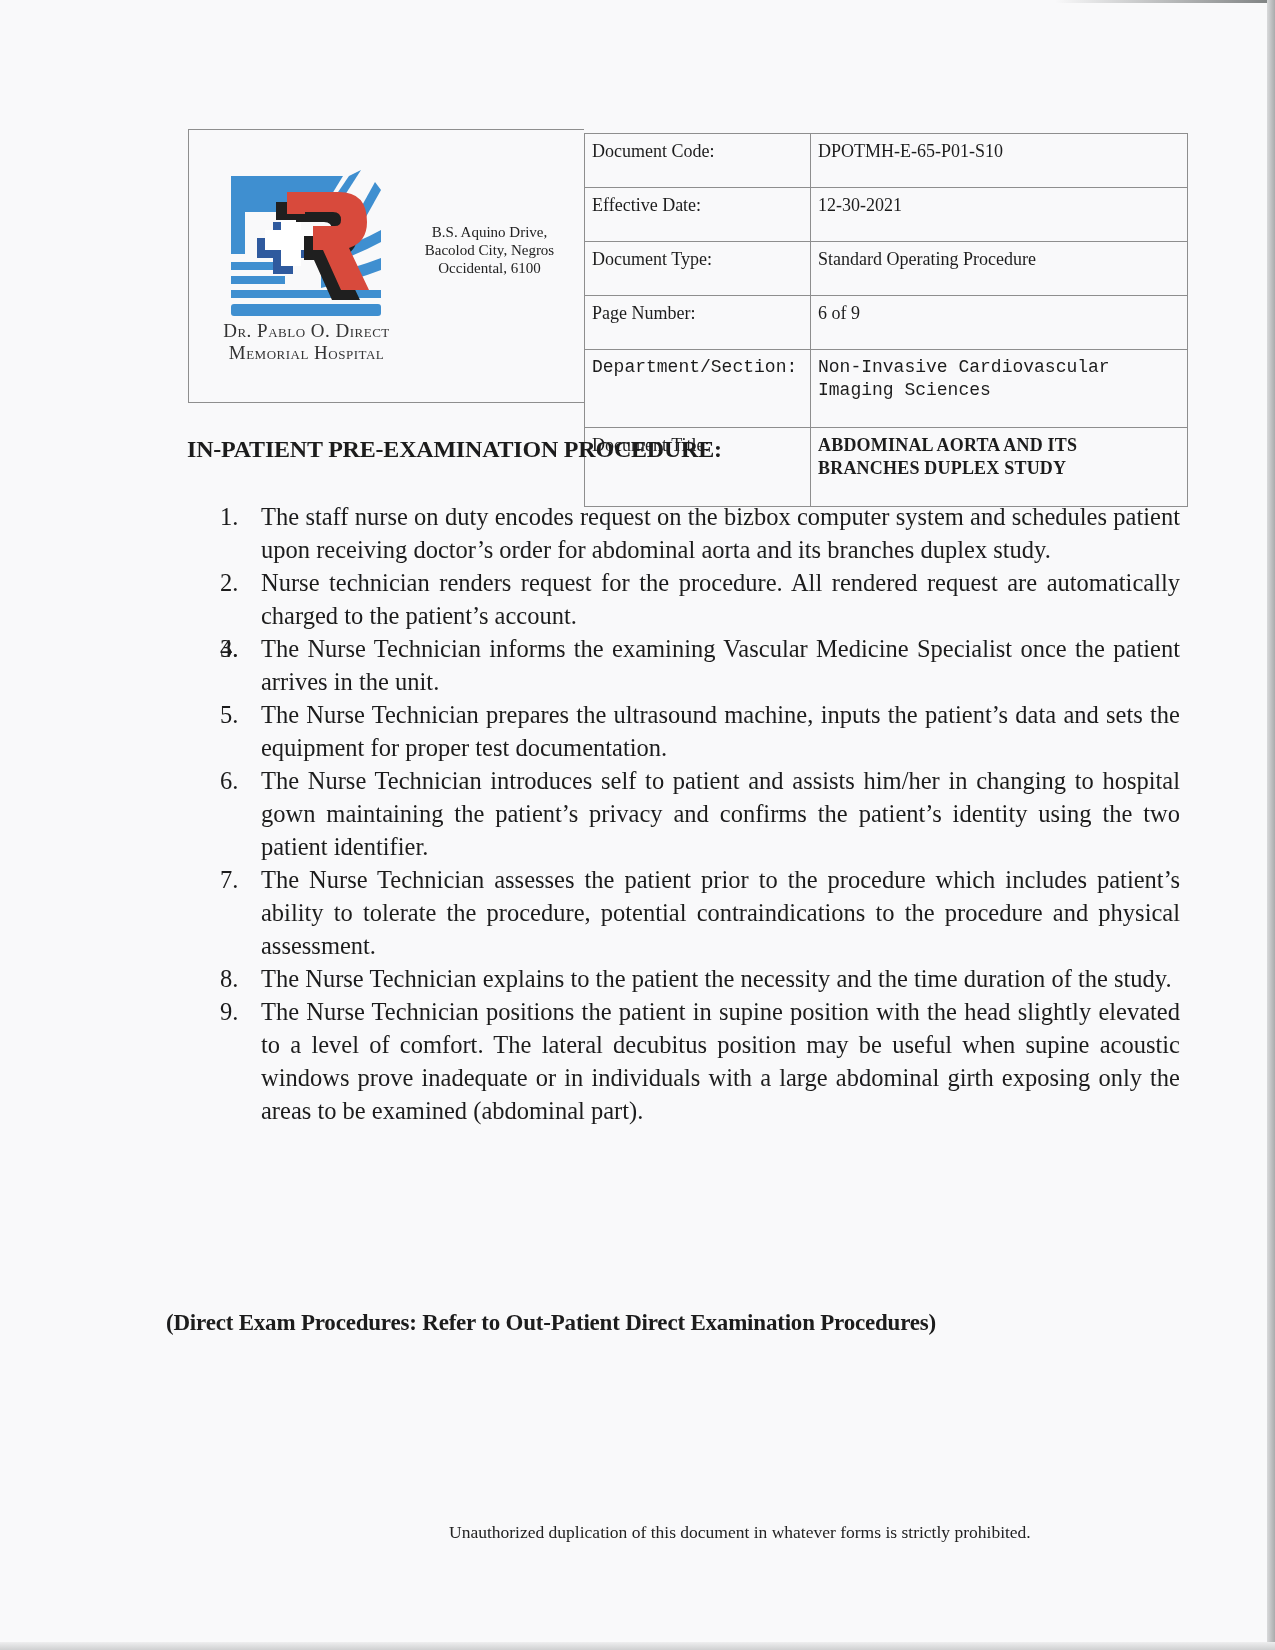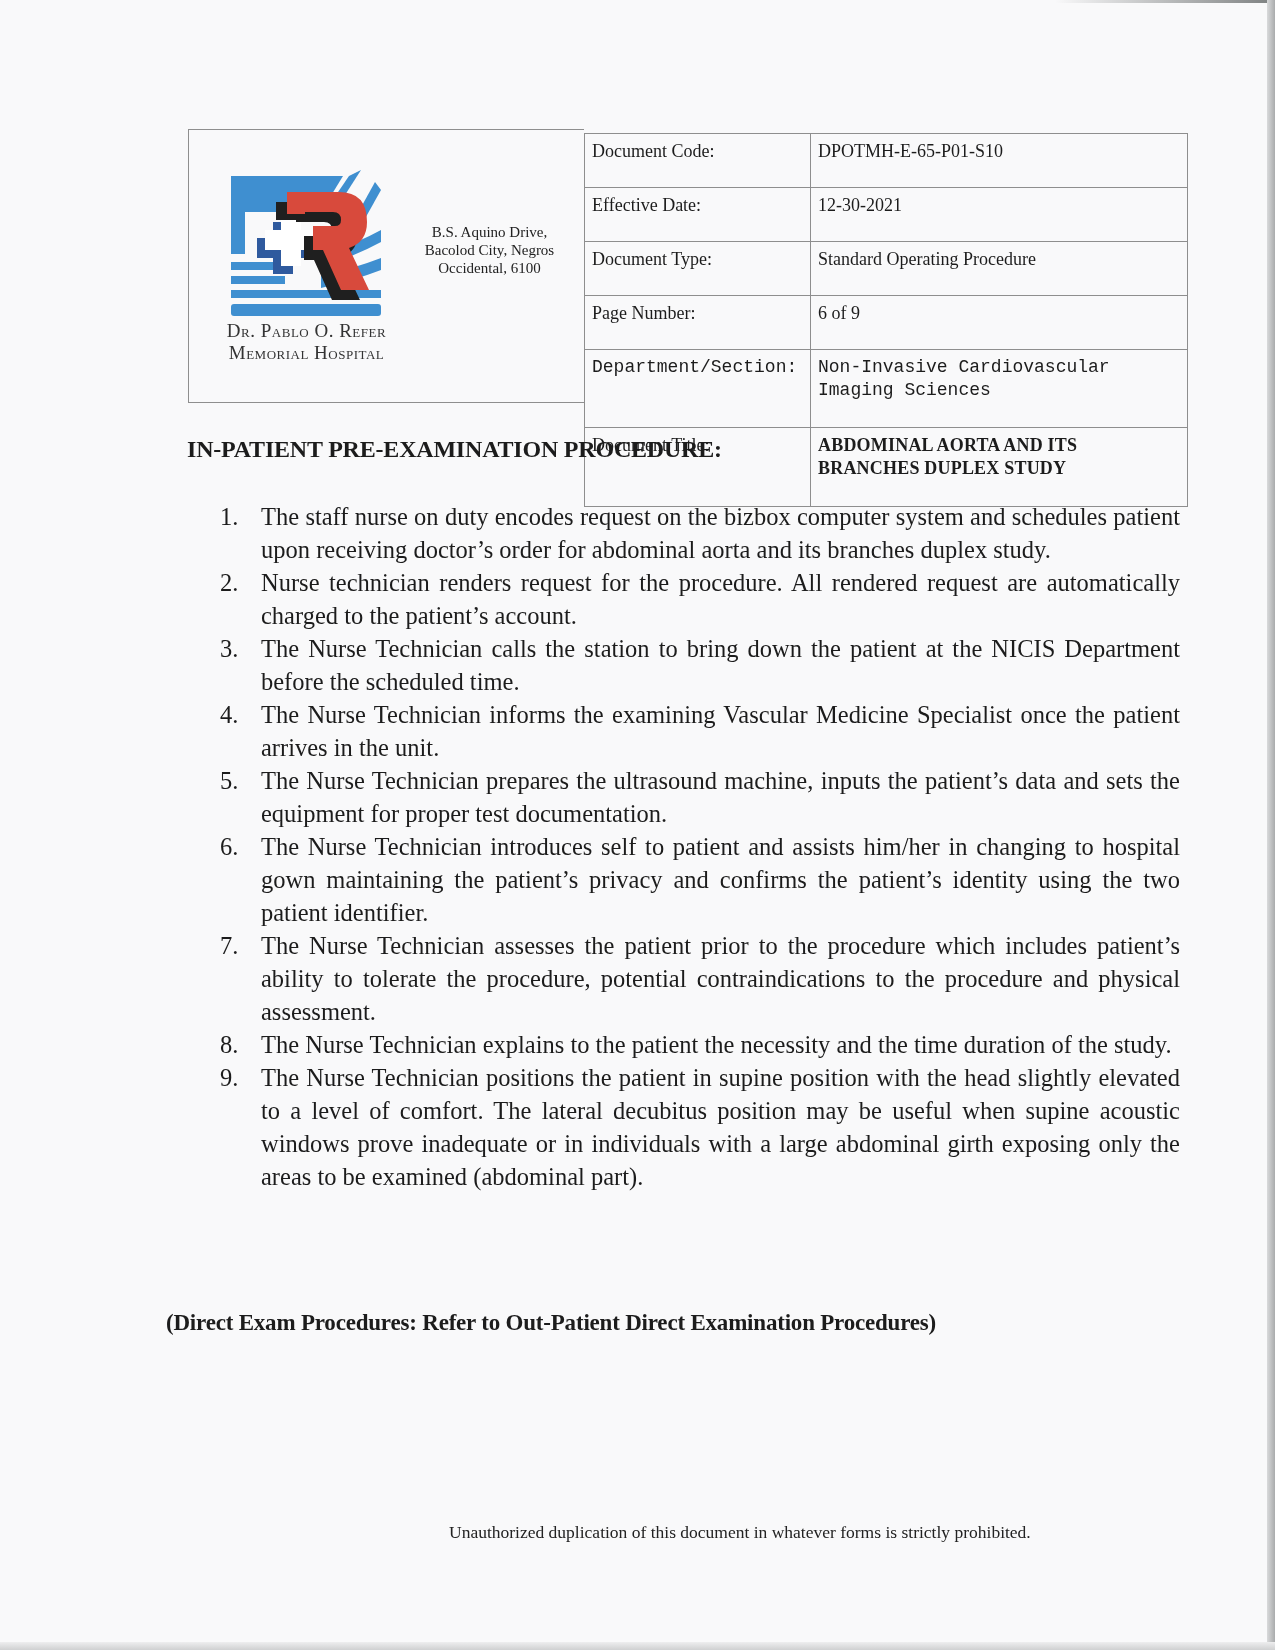--- a/index.html
+++ b/index.html
@@ -60,21 +60,21 @@
 
     <path d="M40 60 H56 V44 H76 V60 H92 V80 H76 V96 H56 V80 H40 Z" fill="#2f5a9e" transform="translate(-8,8)"></path>
 
     <path d="M40 60 H56 V44 H76 V60 H92 V80 H76 V96 H56 V80 H40 Z" fill="#ffffff"></path>
 
     <path d="M56 26 H110 Q138 26 138 56 Q138 76 120 82 L140 124 H112 L94 84 H84 V60 H106 Q112 60 112 54 Q112 46 104 46 H76 V44 H56 Z" fill="#1f1f1f" transform="translate(-5,6)"></path>
 
     <path d="M62 22 H114 Q142 22 142 52 Q142 72 124 78 L144 120 H116 L98 80 H88 V56 H110 Q116 56 116 50 Q116 42 108 42 H80 V44 H62 Z" fill="#d84a3c"></path>
   </svg>
   <div class="hosp-name">
-    <div>Dr. Pablo O. Refer</div>
+    <div>Dr. Pablo O. Direct</div>
     <div>Memorial Hospital</div>
   </div>
   <div class="address">B.S. Aquino Drive, Bacolod City, Negros Occidental, 6100</div>
 </div>
 
 <table class="meta">
   <tbody>
     <tr class="r1">
       <td class="label">Document Code:</td>
       <td>DPOTMH-E-65-P01-S10</td>
@@ -100,21 +100,21 @@
       <td class="bold">ABDOMINAL AORTA AND ITS BRANCHES DUPLEX STUDY</td>
     </tr>
   </tbody>
 </table>
 
 <div class="section-title">IN-PATIENT PRE-EXAMINATION PROCEDURE:</div>
 
 <ol class="proc-list" id="proc-list">
     <li class="proc-item"><span class="proc-num">1.</span><span>The staff nurse on duty encodes request on the bizbox computer system and schedules patient upon receiving doctor’s order for abdominal aorta and its branches duplex study.</span></li>
     <li class="proc-item"><span class="proc-num">2.</span><span>Nurse technician renders request for the procedure. All rendered request are automatically charged to the patient’s account.</span></li>
-    <li class="proc-item"><span class="proc-num">3.</span><span>The Nurse Technician calls the station to bring down the patient at the NICIS Department before the scheduled time.</span></li>
+    <li class="proc-item"><span class="proc-num">3.</span></li>
     <li class="proc-item"><span class="proc-num">4.</span><span>The Nurse Technician informs the examining Vascular Medicine Specialist once the patient arrives in the unit.</span></li>
     <li class="proc-item"><span class="proc-num">5.</span><span>The Nurse Technician prepares the ultrasound machine, inputs the patient’s data and sets the equipment for proper test documentation.</span></li>
     <li class="proc-item"><span class="proc-num">6.</span><span>The Nurse Technician introduces self to patient and assists him/her in changing to hospital gown maintaining the patient’s privacy and confirms the patient’s identity using the two patient identifier.</span></li>
     <li class="proc-item"><span class="proc-num">7.</span><span>The Nurse Technician assesses the patient prior to the procedure which includes patient’s ability to tolerate the procedure, potential contraindications to the procedure and physical assessment.</span></li>
     <li class="proc-item"><span class="proc-num">8.</span><span>The Nurse Technician explains to the patient the necessity and the time duration of the study.</span></li>
     <li class="proc-item"><span class="proc-num">9.</span><span>The Nurse Technician positions the patient in supine position with the head slightly elevated to a level of comfort. The lateral decubitus position may be useful when supine acoustic windows prove inadequate or in individuals with a large abdominal girth exposing only the areas to be examined (abdominal part).</span></li>
   </ol>
 
 <div class="note">(Direct Exam Procedures: Refer to Out-Patient Direct Examination Procedures)</div>
 

